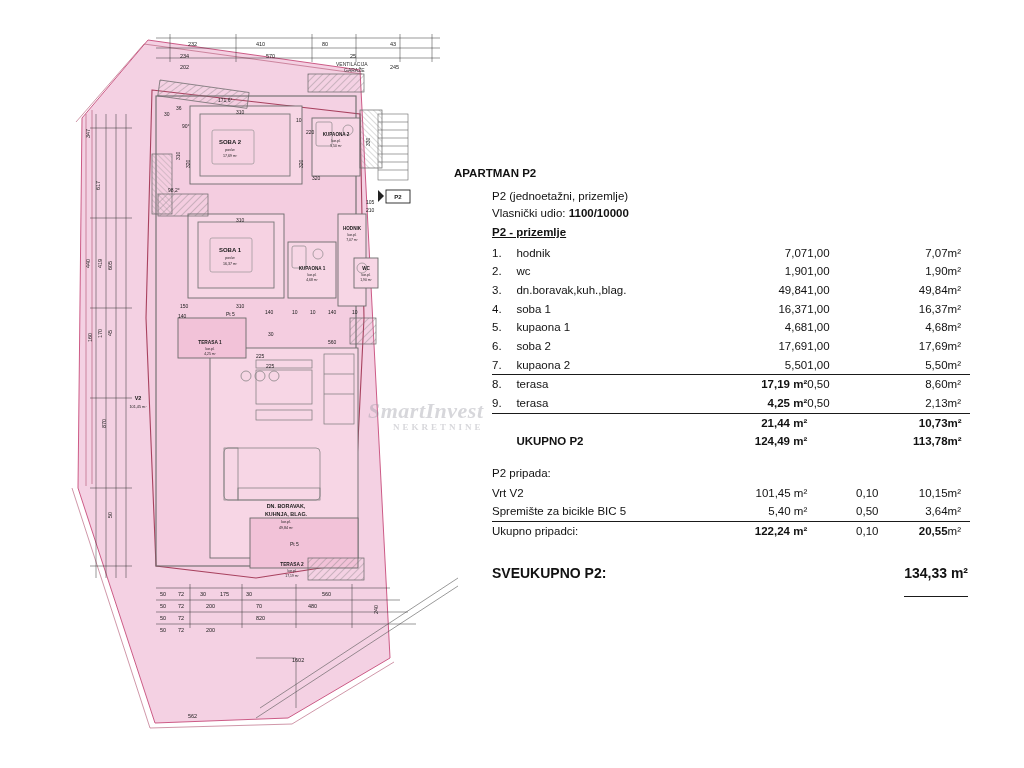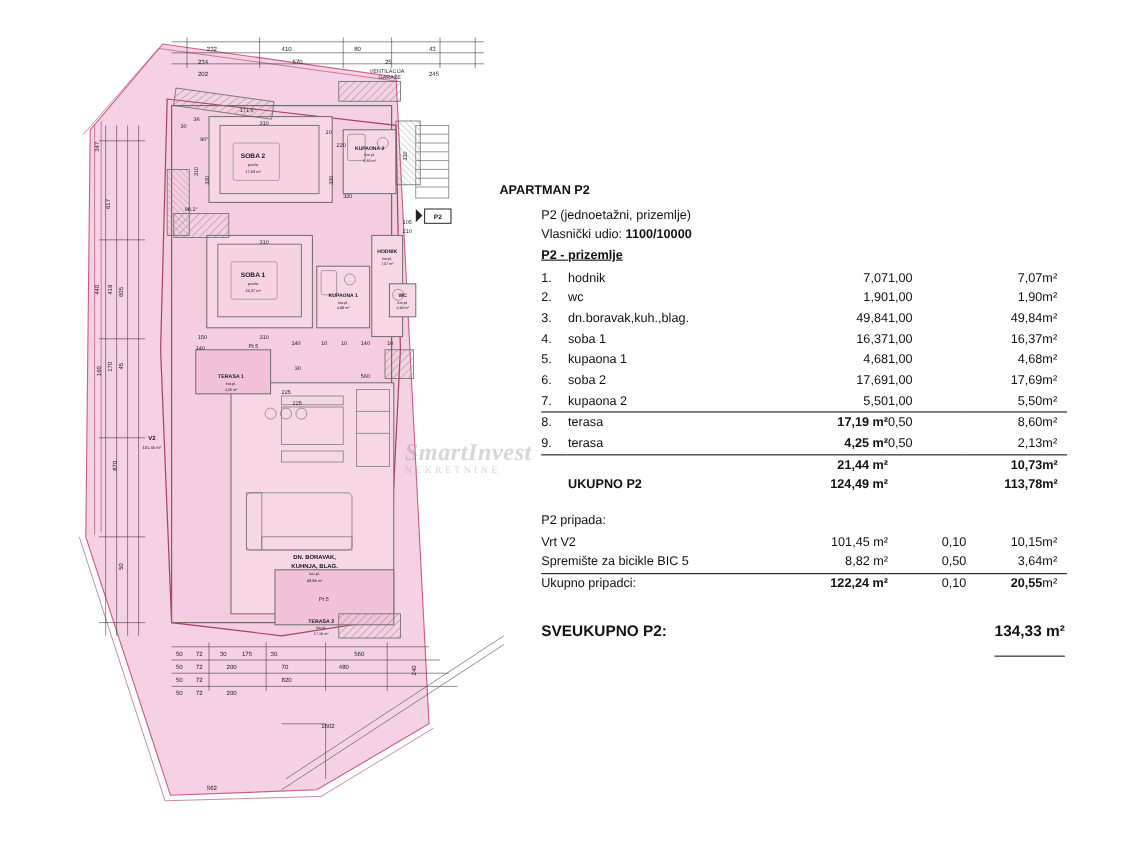--- a/index.html
+++ b/index.html
@@ -40,23 +40,23 @@
     font-weight: bold;
     font-style: italic;
     color: rgba(150,150,160,0.38);
     letter-spacing: 0.5px;
     white-space: nowrap;
   }
   .wm small {
     display: block;
     font-size: 9px;
     font-style: normal;
-    font-weight: normal;
+    font-weight: bold;
     letter-spacing: 3px;
-    text-align: left;
+    text-align: right;
     margin-top: -2px;
   }
 
   
   #spec {
     position: absolute;
     left: 492px;
     top: 165px;
     width: 500px;
     font-size: 11.5px;
@@ -523,21 +523,21 @@
       <tbody>
         <tr>
           <td class="pname">Vrt  V2</td>
           <td class="pa1">101,45 m²</td>
           <td class="pfac">0,10</td>
           <td class="pa2">10,15</td>
           <td class="punit">m²</td>
         </tr>
         <tr class="ruled2">
           <td class="pname">Spremište za bicikle BIC 5</td>
-          <td class="pa1">8,82 m²</td>
+          <td class="pa1">5,40 m²</td>
           <td class="pfac">0,50</td>
           <td class="pa2">3,64</td>
           <td class="punit">m²</td>
         </tr>
         <tr>
           <td class="pname">Ukupno pripadci:</td>
           <td class="pa1 b">122,24 m²</td>
           <td class="pfac">0,10</td>
           <td class="pa2 b">20,55</td>
           <td class="punit">m²</td>

